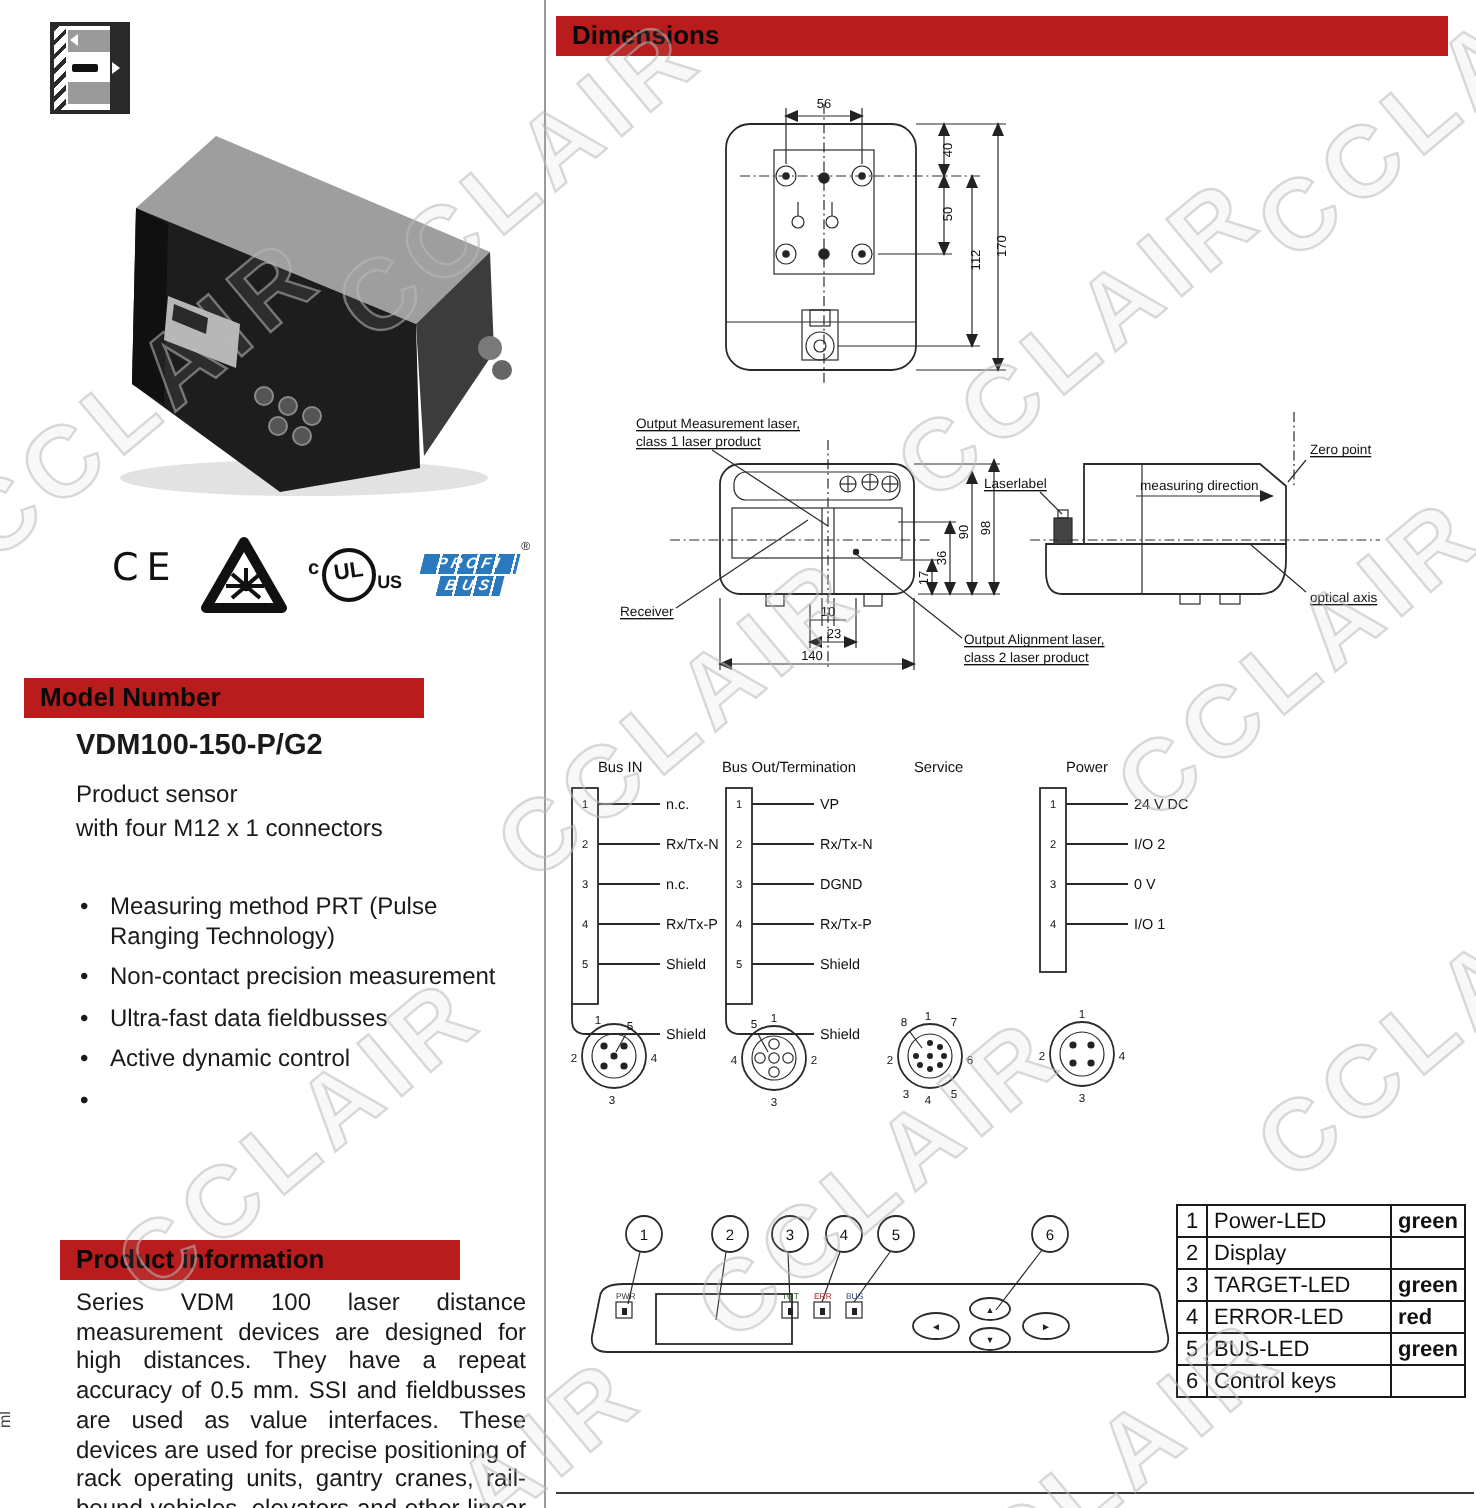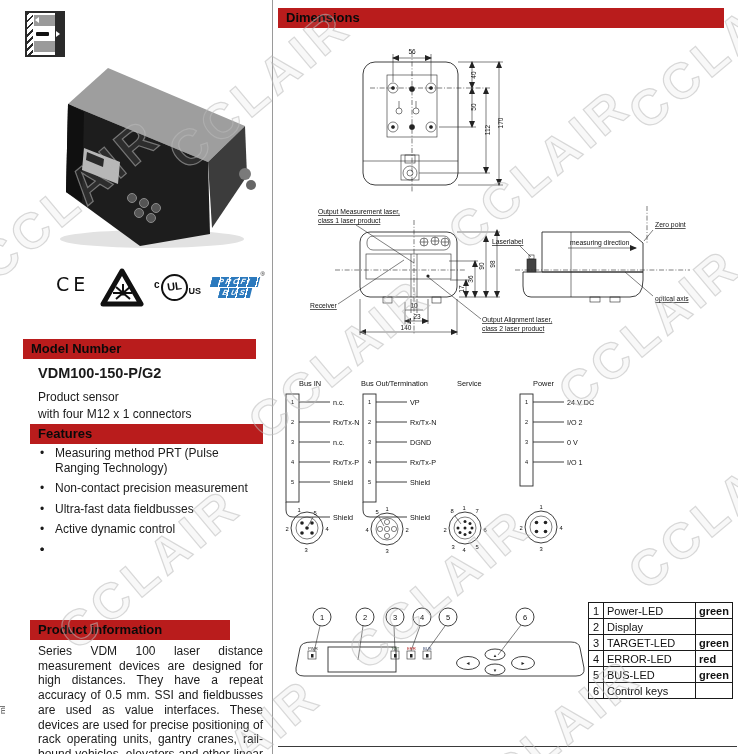--- a/index.html
+++ b/index.html
@@ -166,30 +166,27 @@
     </div>
     <span class="ul-us">US</span>
   </div>
 
   <div class="profibus">
     <span class="pb-reg">®</span>
     <div class="pb-row">PROFI</div>
     <div class="pb-row pb-row2">BUS</div>
   </div>
 
-  <div class="secbar no-top" style="left:23px;top:339px;width:233px;">
+  <div class="secbar no-top" style="left:12px;top:339px;width:200px;">
     <span>Model Number</span>
   </div>
   <div class="lefttext model-name" style="left:38px;top:365px;">VDM100-150-P/G2</div>
   <div class="lefttext small" style="left:38px;top:390px;">Product sensor</div>
   <div class="lefttext small" style="left:38px;top:407px;">with four M12 x 1 connectors</div>
 
-  <div class="secbar no-top" style="left:30px;top:424px;width:233px;">
-    <span>Features</span>
-  </div>
   <ul class="features">
     <li><span class="blt">•</span><span>Measuring method PRT (Pulse Ranging Technology)</span></li>
     <li><span class="blt">•</span><span>Non-contact precision measurement</span></li>
     <li><span class="blt">•</span><span>Ultra-fast data fieldbusses</span></li>
     <li><span class="blt">•</span><span>Active dynamic control</span></li>
     <li><span class="blt">•</span></li>
     <li><span class="blt">•</span></li>
   </ul>
 
   <div class="secbar no-top" style="left:30px;top:620px;width:200px;">

